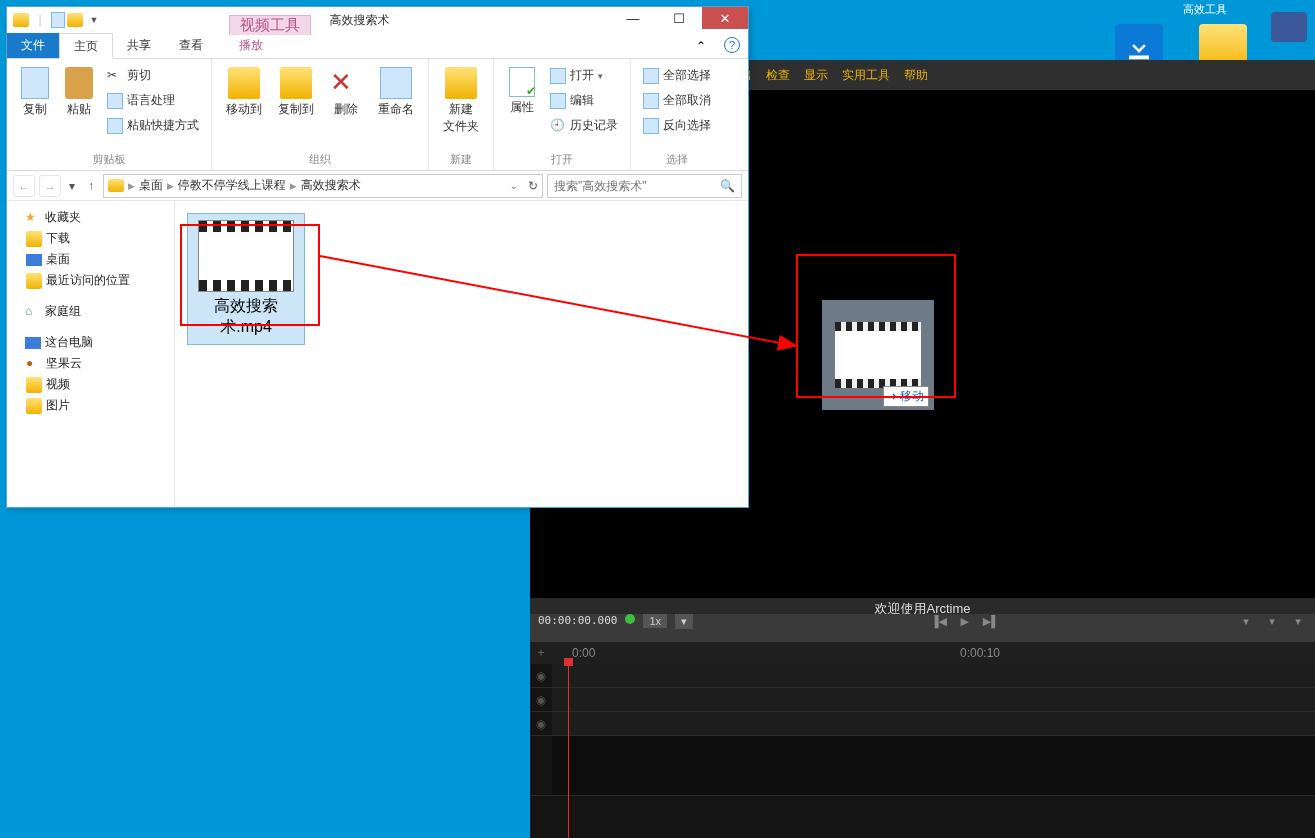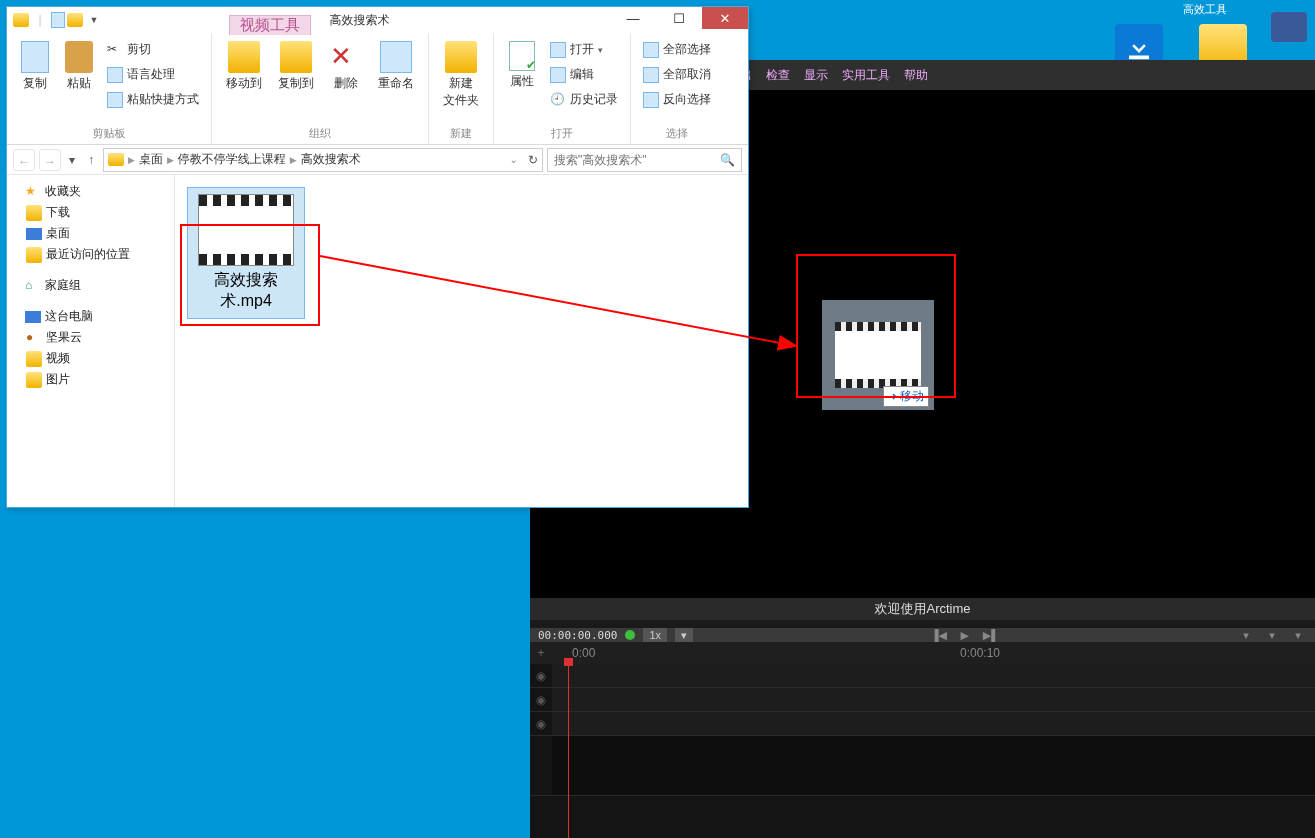--- a/index.html
+++ b/index.html
@@ -70,30 +70,30 @@
 .statusbar{height:24px;border-top:1px solid #d9d9d9;display:flex;align-items:center;padding:0 8px;gap:14px;color:#333}
 .statusbar .spacer{flex:1}
 .viewbtn{width:20px;height:16px;border:1px solid #ccc;margin-left:2px}
 
 
 .redbox{position:absolute;border:2px solid red;pointer-events:none}
 .arrow-svg{position:absolute;pointer-events:none}
 
 
 .arctime{position:absolute;left:530px;top:60px;right:0;bottom:0;background:#1a1a1a;color:#bbb}
-.arc-menu{height:30px;display:flex;align-items:center;gap:14px;padding:0 10px;background:#2f2f2f;color:#f0abfc;font-size:12px}
+.arc-menu{height:30px;display:flex;align-items:center;gap:14px;padding:0 10px;background:#2f2f2f;color:#eab308;font-size:12px}
 .arc-menu span{cursor:pointer}
 .arc-canvas{position:absolute;left:0;right:0;top:30px;bottom:240px;background:#000}
 .drop-target{position:absolute;left:292px;top:210px;width:112px;height:110px;background:#6e7a86;display:flex;align-items:center;justify-content:center}
 .drop-thumb{width:86px;height:66px;background:#fff;position:relative}
 .drop-thumb::before,.drop-thumb::after{content:"";position:absolute;left:0;right:0;height:9px;background:repeating-linear-gradient(90deg,#222 0 6px,#eee 6px 11px)}
 .drop-thumb::before{top:0}.drop-thumb::after{bottom:0}
 .move-tag{position:absolute;right:5px;bottom:3px;background:#fff;color:#1060c0;font-size:11px;padding:1px 4px;border:1px solid #888}
 .arc-welcome{position:absolute;left:0;right:0;bottom:218px;height:22px;background:#2a2a2a;color:#ddd;display:flex;align-items:center;justify-content:center;font-size:13px}
-.arc-ctrl{position:absolute;left:0;right:0;bottom:196px;height:14px;background:#3a3a3a;display:flex;align-items:center;padding:0 8px;gap:8px;color:#ccc}
+.arc-ctrl{position:absolute;left:0;right:0;bottom:196px;height:28px;background:#3a3a3a;display:flex;align-items:flex-start;padding:0 8px;gap:8px;color:#ccc}
 .timecode{font-family:monospace;color:#ddd;font-size:11px}
 .greenled{width:10px;height:10px;background:#3cbf3c;border-radius:50%}
 .speedbox{background:#555;padding:1px 6px;font-size:11px}
 .arc-ctrl .spacer{flex:1}
 .pbtn{width:18px;height:14px;color:#888;cursor:pointer;display:flex;align-items:center;justify-content:center;font-size:11px}
 .timeruler{position:absolute;left:0;right:0;bottom:174px;height:22px;background:#1f1f1f;display:flex;align-items:center;color:#888;font-size:10px}
 .timeruler .plus{width:22px;text-align:center;color:#666}
 .tlabel{position:absolute}
 .tracks{position:absolute;left:0;right:0;bottom:0;height:174px;background:#141414}
 .track{height:24px;border-bottom:1px solid #2a2a2a;display:flex}
@@ -200,20 +200,30 @@
     </div>
     <div class="ex-title-center">高效搜索术</div>
     <div class="ex-winbtns">
       <div class="wb">—</div>
       <div class="wb">☐</div>
       <div class="wb close">✕</div>
     </div>
   </div>
   <div class="tooltab">视频工具</div>
 
+  <div class="ex-tabs">
+    <div class="ex-tab file">文件</div>
+    <div class="ex-tab active">主页</div>
+    <div class="ex-tab">共享</div>
+    <div class="ex-tab">查看</div>
+    <div class="ex-tab play" style="margin-left:8px">播放</div>
+    <div class="spacer"></div>
+    <div class="rb-toggle">⌃</div>
+    <div class="rb-help">?</div>
+  </div>
 
   <div class="ribbon">
     <div class="rgroup">
       <div class="rrow">
         <div class="btn-lg">
             <span class="ic doc-blue" style="width:28px;height:32px"></span>
             <span>复制</span>
           </div>
         <div class="btn-lg">
             <span class="ic" style="width:28px;height:32px;background:#d9a24a;border-radius:3px"></span>

